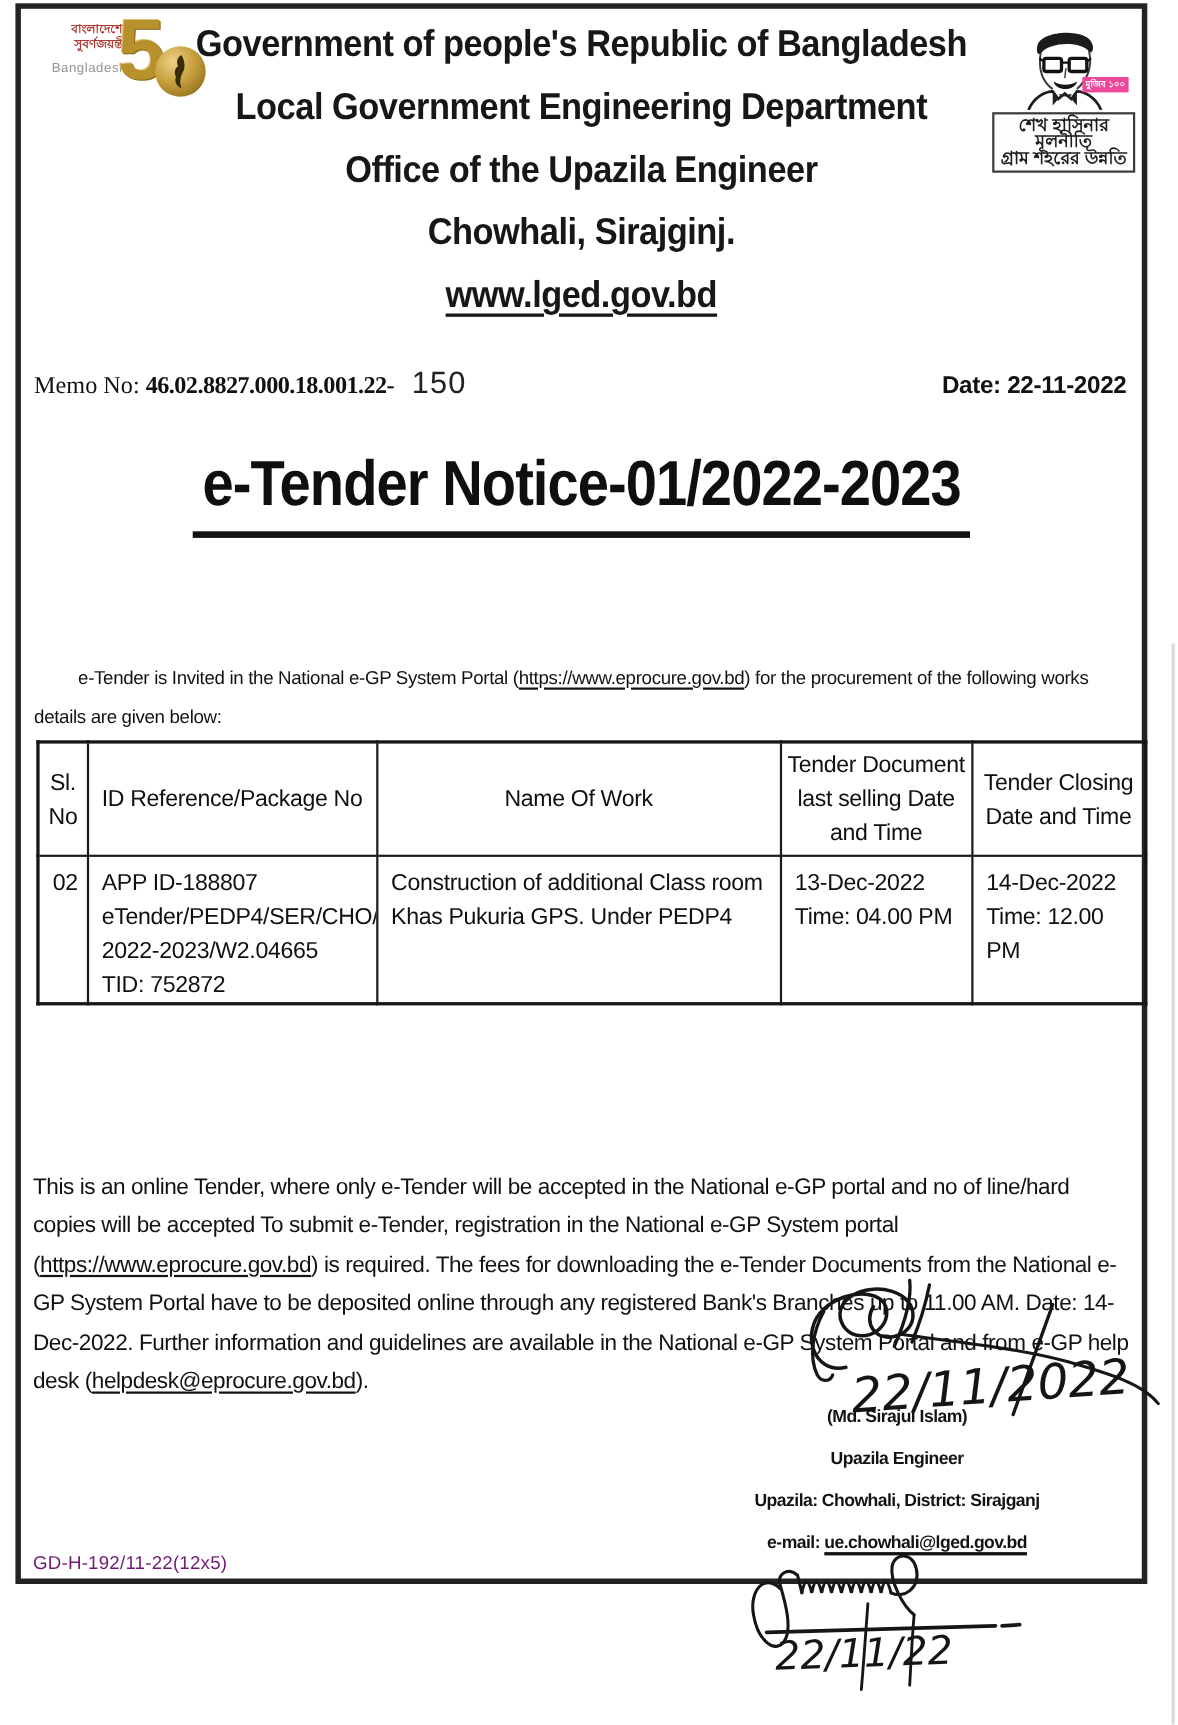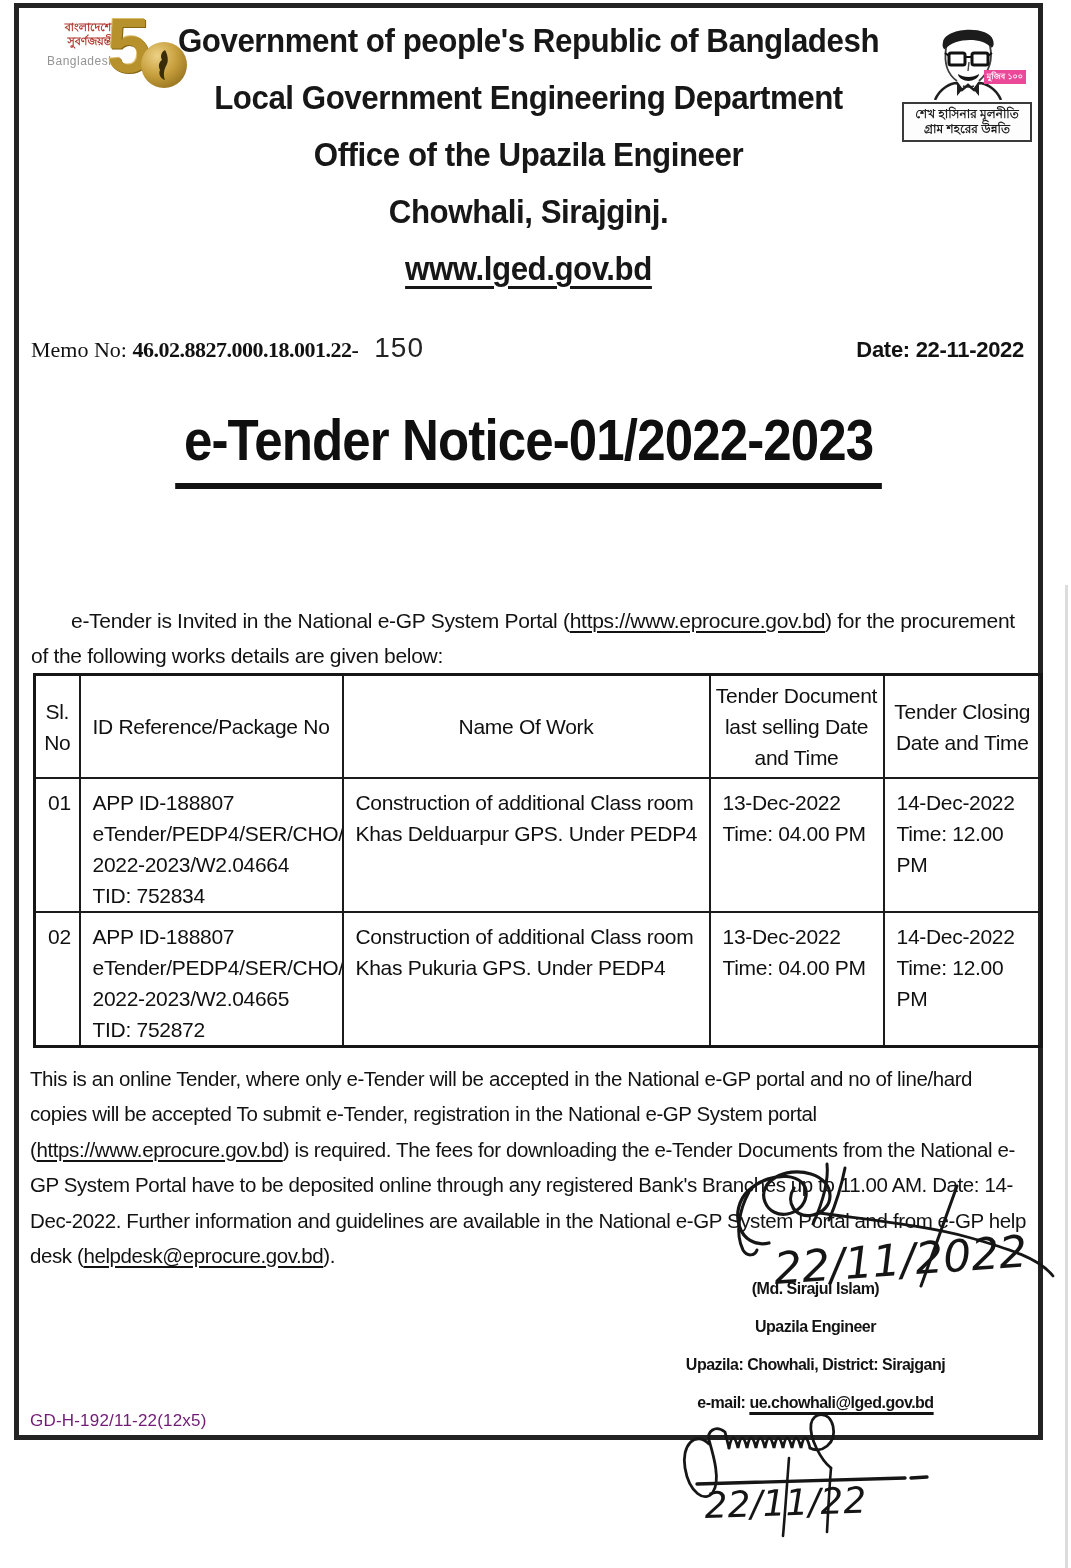--- a/index.html
+++ b/index.html
@@ -48,21 +48,21 @@
 
   
   .logo-right{position:absolute;right:6px;top:14px;width:130px;text-align:center;}
   .portrait{display:block;margin:0 auto;}
   .mujib-badge{
     position:absolute;right:6px;top:48px;background:#ec4899;color:#fff;
     font-size:8px;line-height:10px;padding:2px 3px;font-weight:bold;
   }
   .caption-box{
     margin-top:2px;border:2px solid #3a3a3a;background:#fdfdfd;
-    font-size:12px;line-height:15px;font-weight:bold;color:#1d1d1d;
+    font-size:16px;line-height:15px;font-weight:bold;color:#1d1d1d;
     padding:3px 2px;
   }
 
   
   .memo-row{
     position:absolute;top:324px;left:12px;right:14px;
     display:flex;justify-content:space-between;align-items:baseline;
   }
   .memo-left{font-family:"Liberation Serif",serif;font-size:22px;color:#111;}
   .memo-num{font-weight:bold;letter-spacing:-0.5px;}
@@ -76,21 +76,21 @@
   .title-wrap{position:absolute;top:398px;left:0;width:100%;text-align:center;}
   .doc-title{
     display:inline-block;font-size:58px;font-weight:bold;letter-spacing:-1px;
     color:#0f0f0f;transform:scaleX(0.88);transform-origin:50% 50%;
     border-bottom:6px solid #121212;padding:0 10px 10px 10px;
   }
 
   
   .intro{
     position:absolute;top:574px;left:12px;width:998px;
-    font-size:21px;line-height:35px;letter-spacing:-0.3px;
+    font-size:17px;line-height:35px;letter-spacing:-0.3px;
     text-indent:40px;color:#121212;
   }
   .body-par{
     position:absolute;top:1032px;left:11px;width:997px;
     font-size:20.5px;line-height:35.5px;letter-spacing:-0.4px;color:#121212;
   }
   .doclink{color:#121212;text-decoration:underline;text-decoration-thickness:2px;text-underline-offset:3px;cursor:pointer;}
 
   
   table.tender{
@@ -204,33 +204,20 @@
       <th class="c-sl prelines">Sl.
 No</th>
       <th class="prelines">ID Reference/Package No</th>
       <th class="prelines">Name Of Work</th>
       <th class="prelines">Tender Document
 last selling Date
 and Time</th>
       <th class="prelines">Tender Closing
 Date and Time</th>
     </tr>
-    <tr class="drow1">
-      <td class="c-sl prelines">01</td>
-      <td class="prelines">APP ID-188807
-eTender/PEDP4/SER/CHO/
-2022-2023/W2.04664
-TID: 752834</td>
-      <td class="prelines">Construction of additional Class room
-Khas Delduarpur  GPS. Under PEDP4</td>
-      <td class="prelines">13-Dec-2022
-Time: 04.00 PM</td>
-      <td class="prelines">14-Dec-2022
-Time: 12.00 PM</td>
-    </tr>
     <tr class="drow2">
       <td class="c-sl prelines">02</td>
       <td class="prelines">APP ID-188807
 eTender/PEDP4/SER/CHO/
 2022-2023/W2.04665
 TID: 752872</td>
       <td class="prelines">Construction of additional Class room
 Khas Pukuria GPS. Under PEDP4</td>
       <td class="prelines">13-Dec-2022
 Time: 04.00 PM</td>

